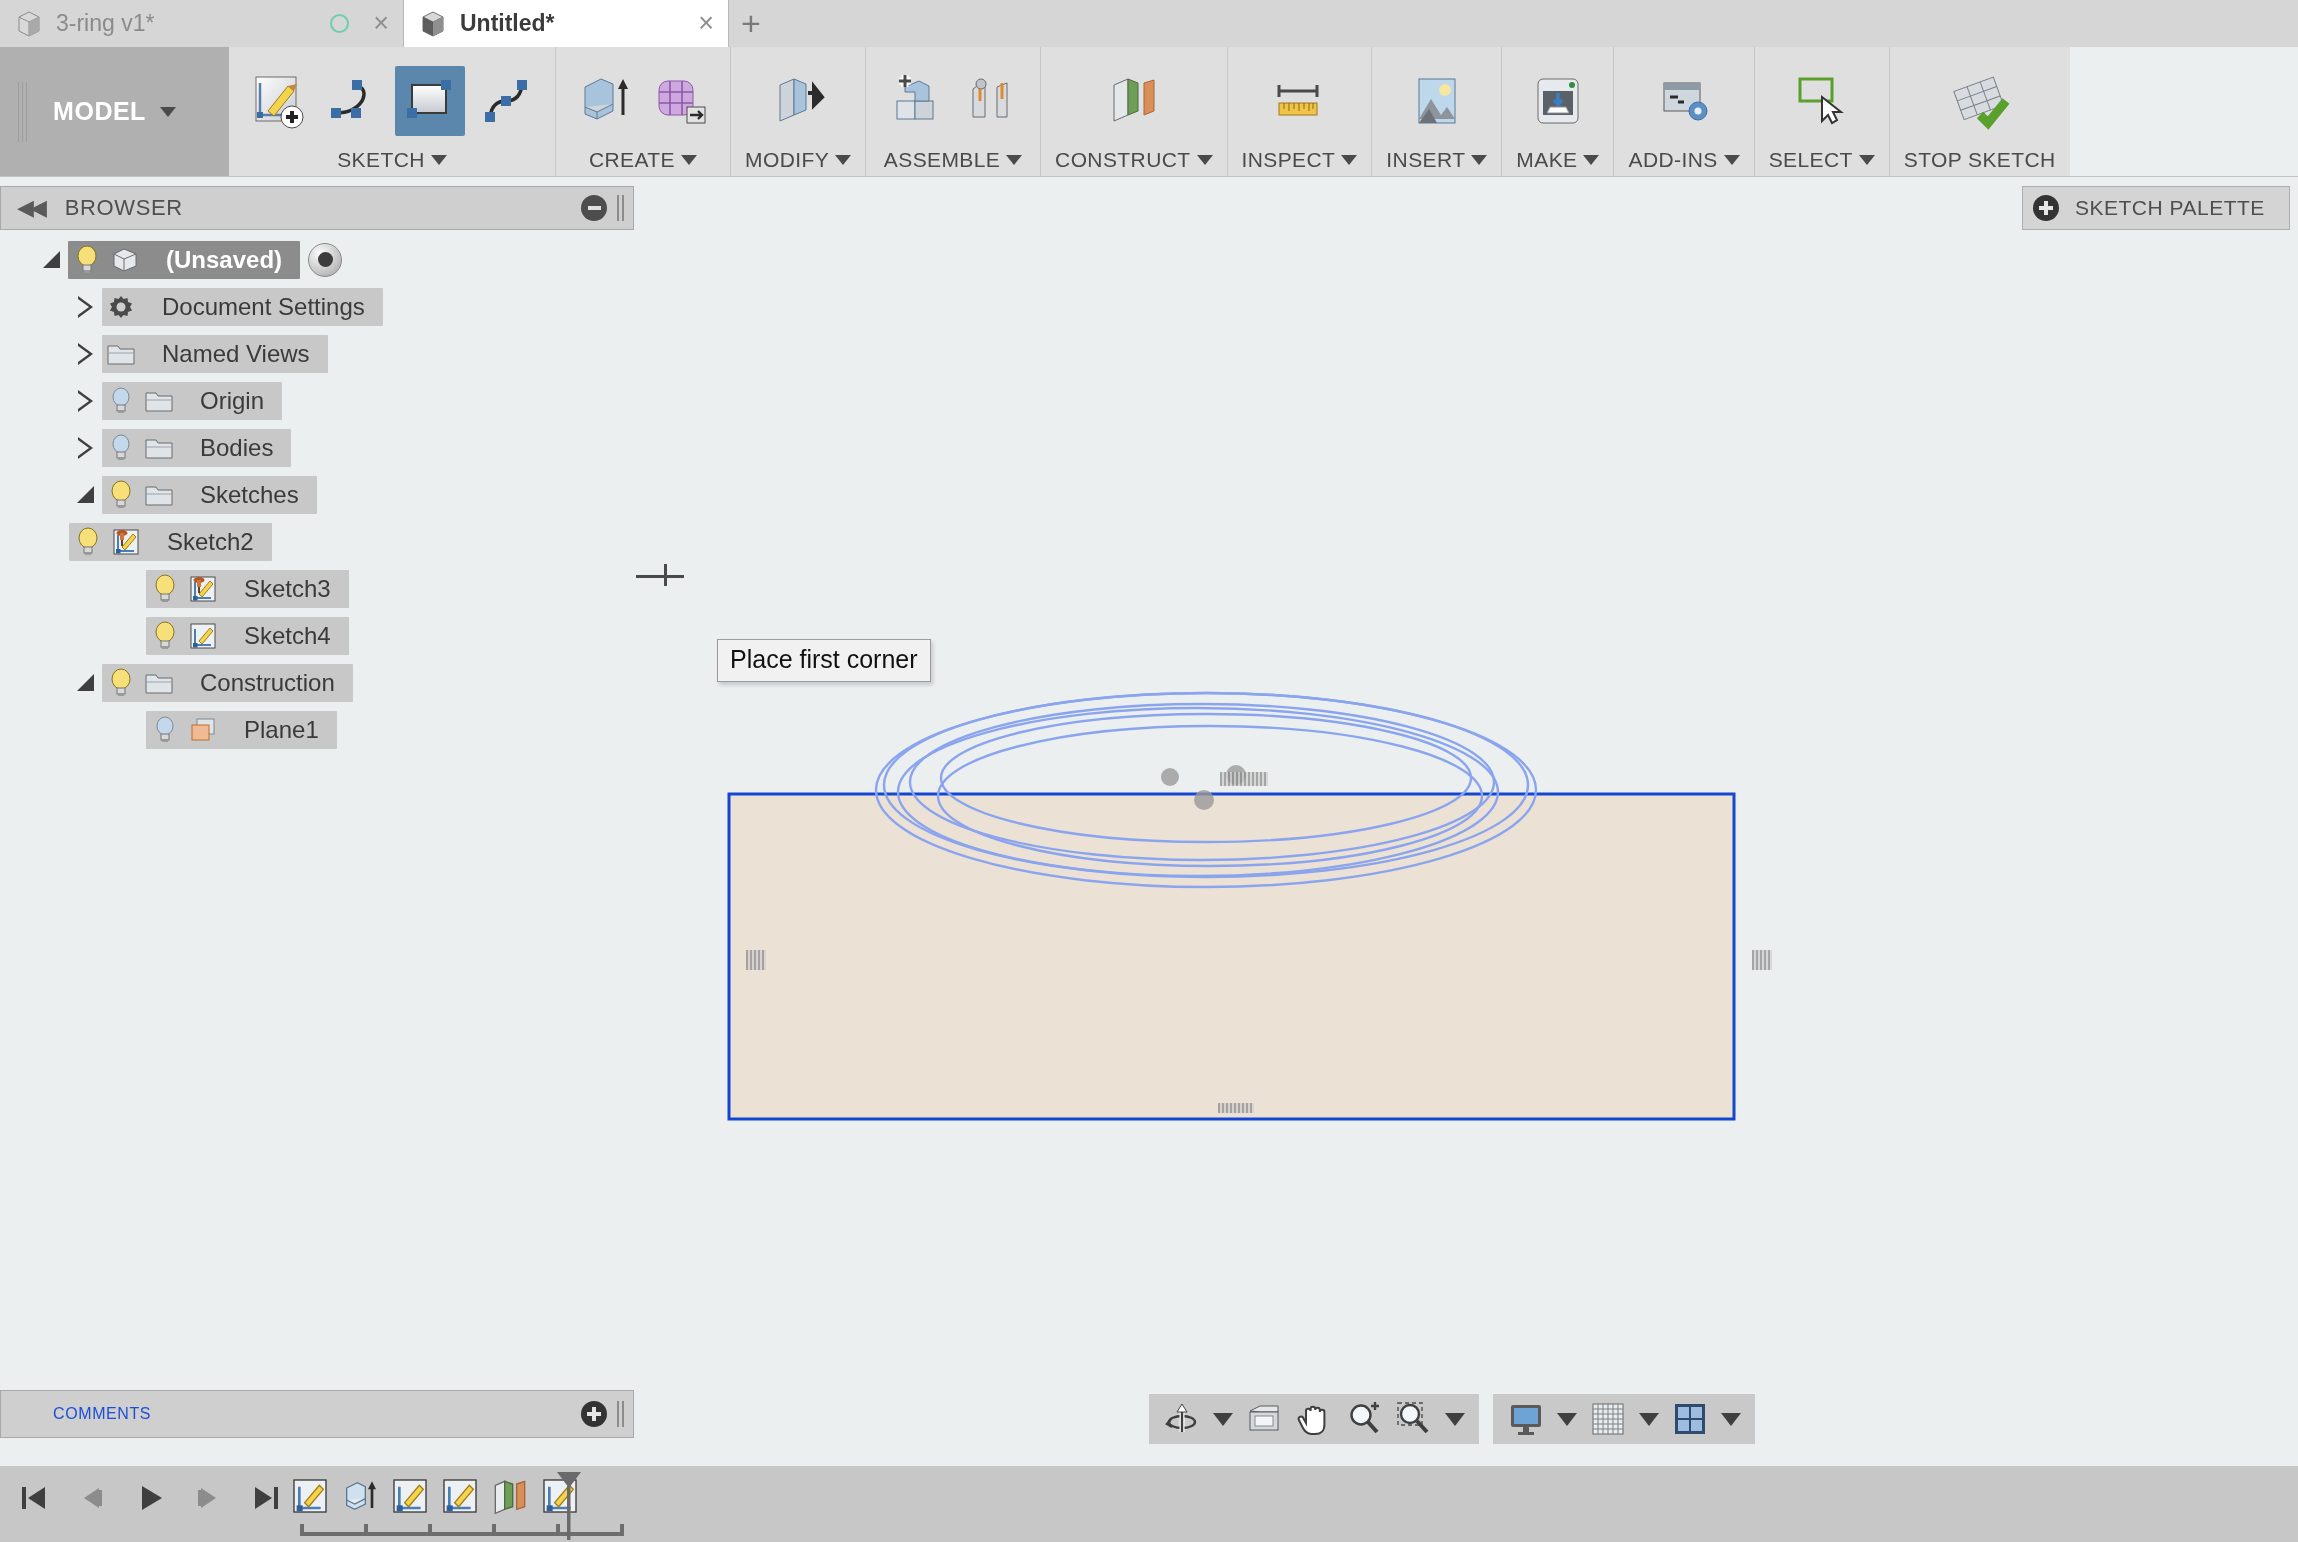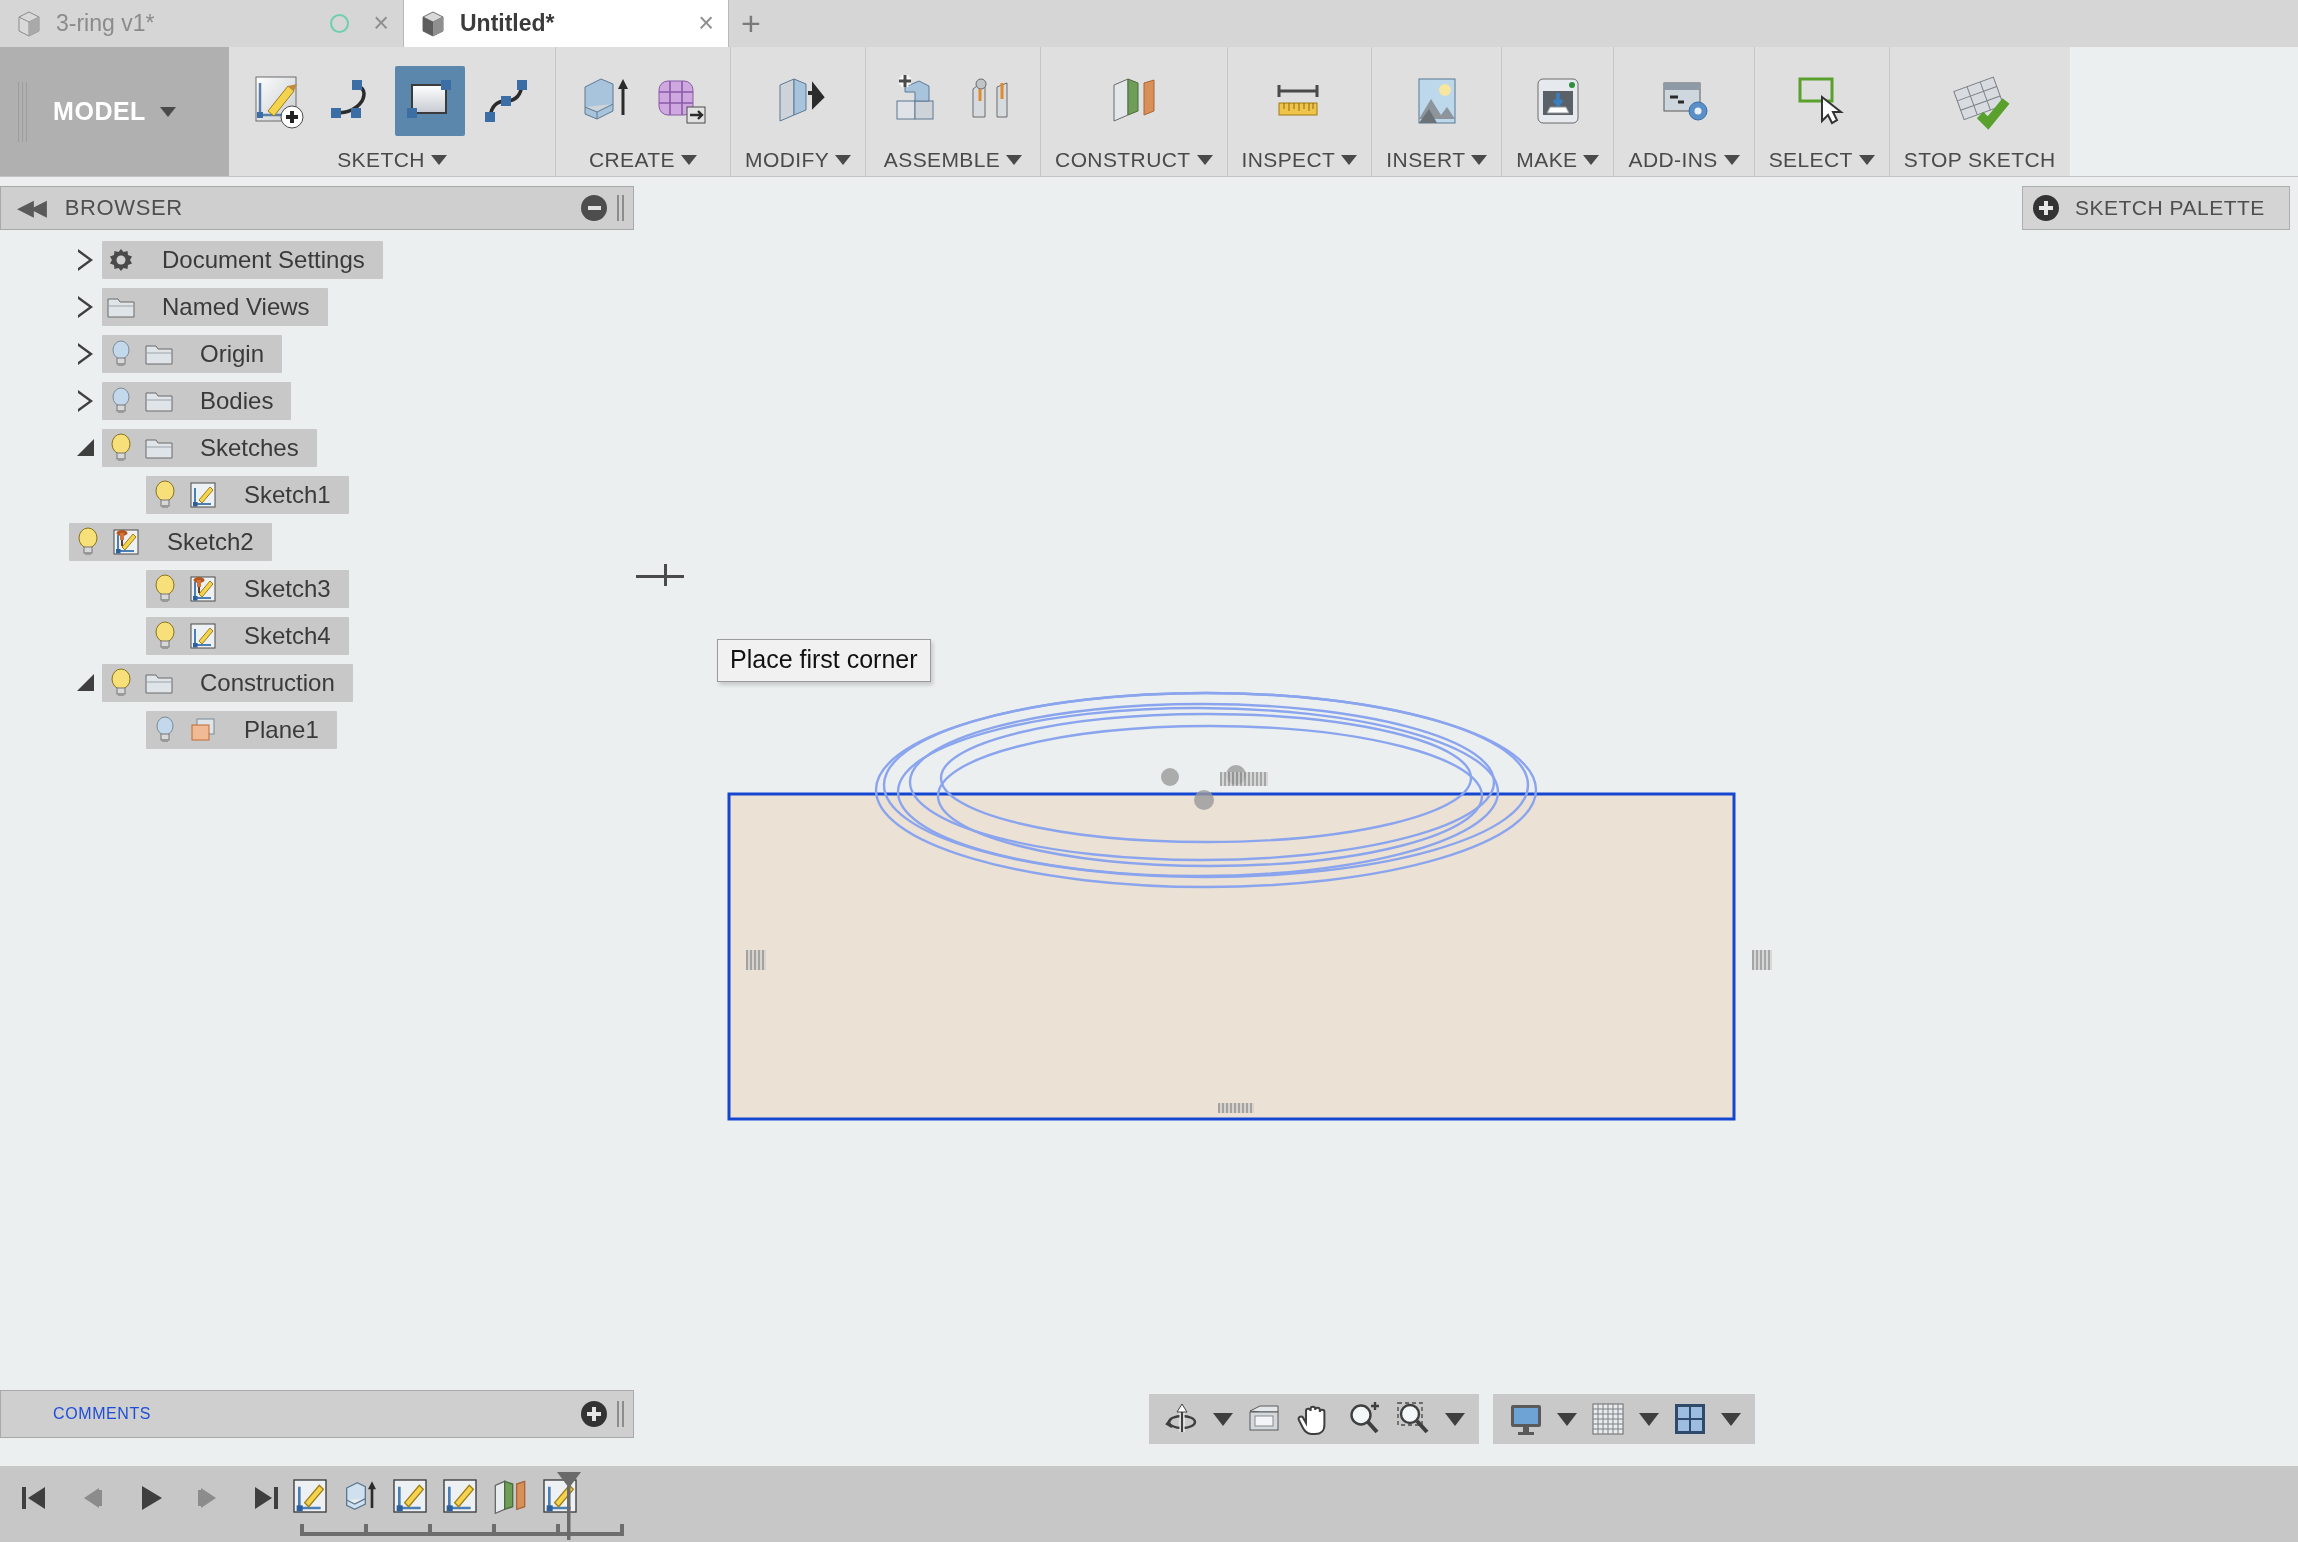--- a/index.html
+++ b/index.html
@@ -461,20 +461,44 @@
     <span class="dblarrow">◀◀</span>
     <span class="btitle">BROWSER</span>
     <span class="minus-circle">
         <i></i>
       </span>
     <span class="vgrip"></span>
   </div>
 
   <div class="tree">
 
+    <div class="trow" style="padding-left:34px;">
+      <span class="tw">
+          <span class="tri-down"></span>
+        </span>
+      <span class="pill dark">
+        <span class="ico">
+          <svg width="26" height="30" viewBox="0 0 26 30">
+              <ellipse cx="13" cy="11" rx="9" ry="10" fill="#f7e07a" stroke="#8a7418"></ellipse>
+              <rect x="9" y="20" width="8" height="6" fill="#d8d8d8" stroke="#777"></rect>
+              <rect x="10" y="25" width="6" height="3" fill="#9a9a9a"></rect>
+            </svg>
+        </span>
+        <span class="ico">
+          <svg width="30" height="28" viewBox="0 0 30 28">
+              <path d="M4 8 L14 3 L26 8 L26 20 L14 25 L4 20 Z" fill="#e6e9ec" stroke="#6a6a6a"></path>
+              <path d="M4 8 L14 13 L26 8 M14 13 V25" fill="none" stroke="#6a6a6a"></path>
+            </svg>
+        </span>
+        <span class="txt lbl-gap">(Unsaved)</span>
+      </span>
+      <span class="radio-outer">
+          <span class="radio-inner"></span>
+        </span>
+    </div>
 
     <div class="trow" style="padding-left:68px;">
       <span class="tw">
           <span class="tri-right-hollow"></span>
         </span>
       <span class="pill">
         <span class="ico">
           <svg width="28" height="28" viewBox="0 0 28 28">
               <path d="M14 3 L16.5 6 L20.5 5 L21 9 L25 10.5 L23 14 L25 17.5 L21 19 L20.5 23 L16.5 22 L14 25 L11.5 22 L7.5 23 L7 19 L3 17.5 L5 14 L3 10.5 L7 9 L7.5 5 L11.5 6 Z" fill="#4a4a4a"></path>
               <circle cx="14" cy="14" r="4.5" fill="#cfcfcf"></circle>
@@ -558,40 +582,20 @@
         <span class="ico">
           <svg width="30" height="26" viewBox="0 0 30 26">
               <path d="M2 5 H12 L14 8 H28 V23 H2 Z" fill="#dfe4e9" stroke="#6a6a6a"></path>
               <path d="M2 12 H28" stroke="#9aa2a9" fill="none"></path>
             </svg>
         </span>
         <span class="txt lbl-gap">Sketches</span>
       </span>
     </div>
 
-    <div class="trow" style="padding-left:146px;">
-      <span class="pill">
-        <span class="ico">
-          <svg width="26" height="30" viewBox="0 0 26 30">
-              <ellipse cx="13" cy="11" rx="9" ry="10" fill="#f7e07a" stroke="#8a7418"></ellipse>
-              <rect x="9" y="20" width="8" height="6" fill="#d8d8d8" stroke="#777"></rect>
-              <rect x="10" y="25" width="6" height="3" fill="#9a9a9a"></rect>
-            </svg>
-        </span>
-        <span class="ico">
-          <svg width="30" height="30" viewBox="0 0 30 30">
-              <rect x="3" y="3" width="24" height="24" fill="#eef1f4" stroke="#4a4a4a"></rect>
-              <path d="M7 24 V8 M7 24 H23" stroke="#4a7fb5" stroke-width="2" fill="none"></path>
-              <rect x="5" y="22" width="4.5" height="4.5" fill="#2d5f9a"></rect>
-              <path d="M11 20 L22 7 L25 10 L14 23 Z" fill="#f4d44e" stroke="#a07c14"></path>
-            </svg>
-        </span>
-        <span class="txt lbl-gap">Sketch1</span>
-      </span>
-    </div>
 
     <div class="trow" style="padding-left:69px;align-items:center;">
       <span class="pill">
         <span class="ico">
           <svg width="26" height="30" viewBox="0 0 26 30">
               <ellipse cx="13" cy="11" rx="9" ry="10" fill="#f7e07a" stroke="#8a7418"></ellipse>
               <rect x="9" y="20" width="8" height="6" fill="#d8d8d8" stroke="#777"></rect>
               <rect x="10" y="25" width="6" height="3" fill="#9a9a9a"></rect>
             </svg>
         </span>

